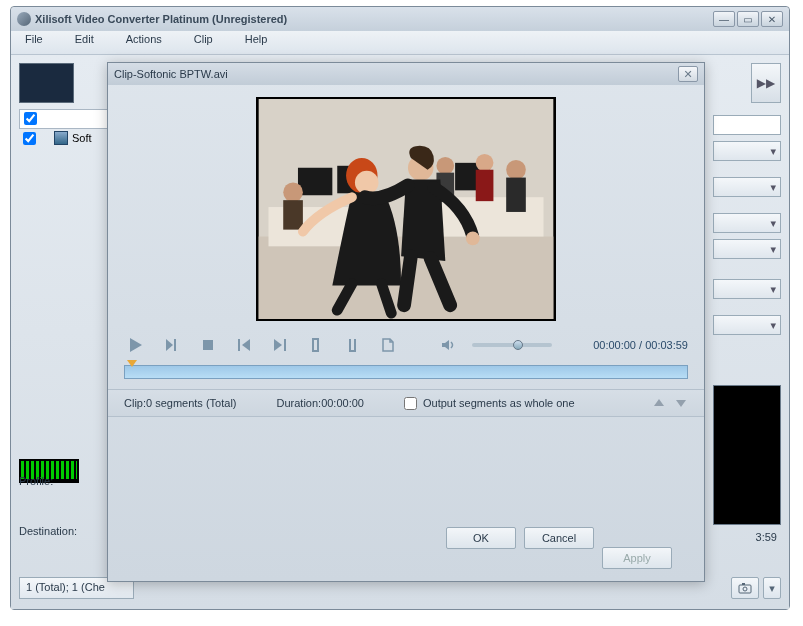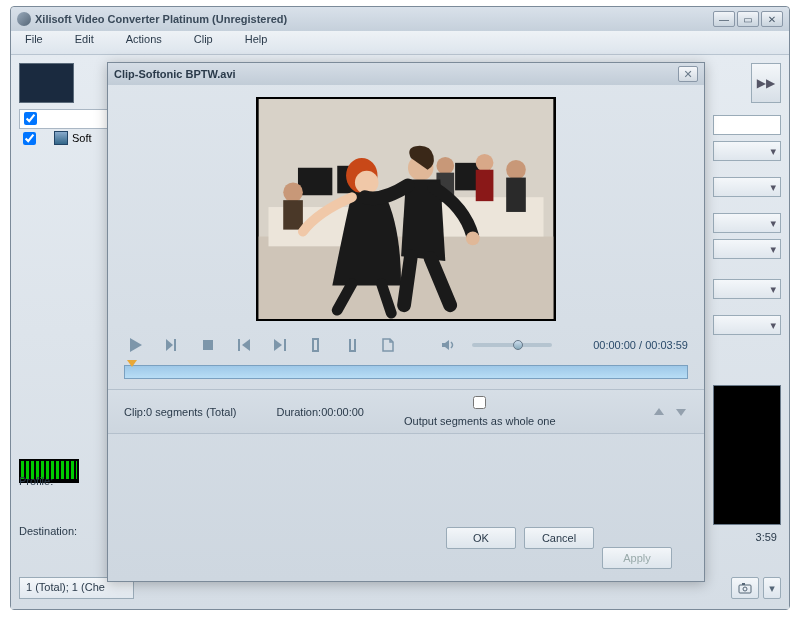--- a/index.html
+++ b/index.html
@@ -44,40 +44,40 @@
   
   .preview-black { position:absolute; right:8px; top:330px; width:68px; height:140px; background:#000; border:1px solid #6a7a8a;}
   .preview-time { position:absolute; right:12px; top:476px; color:#2a3a4a;}
   .bottom-tools { position:absolute; right:8px; bottom:10px; display:flex; gap:4px;}
   .tool-btn { width:28px; height:22px; background:linear-gradient(#f4f7fa,#dde5ed); border:1px solid #9aabb8; border-radius:2px; display:flex; align-items:center; justify-content:center; color:#567;}
   
   
   .dialog { position:absolute; left:107px; top:62px; width:598px; height:520px; 
     background: linear-gradient(#dee5ec,#ced7e0); border:1px solid #7b8a99; box-shadow:0 2px 12px rgba(0,0,0,.25); }
   .dlg-titlebar { height:22px; background:linear-gradient(#d5dde6,#c1ccd7); display:flex; align-items:center; padding:0 6px; }
-  .dlg-title { flex:1; color:#2a3a4a; font-weight:bold; }
+  .dlg-title { flex:1; color:#2a3a4a; font-weight:normal; }
   .dlg-close { width:20px; height:16px; background:linear-gradient(#f5f7fa,#d2dae2); border:1px solid #8a98a8; border-radius:2px; display:flex; align-items:center; justify-content:center; color:#6a7a8a; cursor:pointer;}
   
   .video-frame { margin: 12px auto 0; width:300px; height:224px; border:2px solid #000; background:#000; display:flex; align-items:center; justify-content:center; position:relative; overflow:hidden;}
   .video-content { width:100%; height:100%; }
   
   .controls { display:flex; align-items:center; gap:12px; padding: 12px 16px 4px; }
   .ctrl-btn { width:24px; height:24px; display:flex; align-items:center; justify-content:center; cursor:pointer; }
   .ctrl-btn svg { fill:#7d96aa; }
   .time-display { margin-left:auto; color:#2a4a6a; font-size:11px;}
   .vol-slider { width:80px; height:4px; background:#b5c4d0; border-radius:2px; position:relative;}
   .vol-slider .thumb { position:absolute; width:10px; height:10px; background:linear-gradient(#cde,#8ab); border:1px solid #678; border-radius:5px; top:-3px; left:58%; transform:translateX(-50%);}
   
   .timeline-wrap { padding:4px 16px 10px;}
   .timeline { height:14px; background:linear-gradient(#9ec8e8,#b8ddf5); border:1px solid #7aa0c0; position:relative;}
   .timeline-marker { position:absolute; left:2px; top:-6px; width:0; height:0; border-left:5px solid transparent; border-right:5px solid transparent; border-top:7px solid #e8a838;}
   
   .info-row { display:flex; align-items:center; gap:40px; padding:6px 16px; background:linear-gradient(#d6dee6,#cdd6df); border-top:1px solid #b4c0cc; border-bottom:1px solid #b4c0cc; color:#2a3a4a;}
   .info-item { white-space:nowrap;}
-  .info-check { display:flex; align-items:center; gap:6px;flex-direction:column;}
+  .info-check { display:flex; align-items:center; gap:6px;}
   .info-check input { width:13px; height:13px;}
   .info-arrows { margin-left:auto; display:flex; gap:8px;}
   .arrow-btn { width:14px; height:14px; cursor:pointer; opacity:.6;}
   
   .dlg-buttons { position:absolute; bottom:12px; right:32px; display:flex; gap:8px;}
   .btn { width:70px; height:22px; background:linear-gradient(#f3f6f9,#dde5ec); border:1px solid #9aabb8; border-radius:2px; color:#2a3a4a; cursor:pointer; display:flex; align-items:center; justify-content:center;}
   .btn.disabled { color:#9aa; cursor:default;margin-top:20px;}
 </style>
 </head>
 <body>

